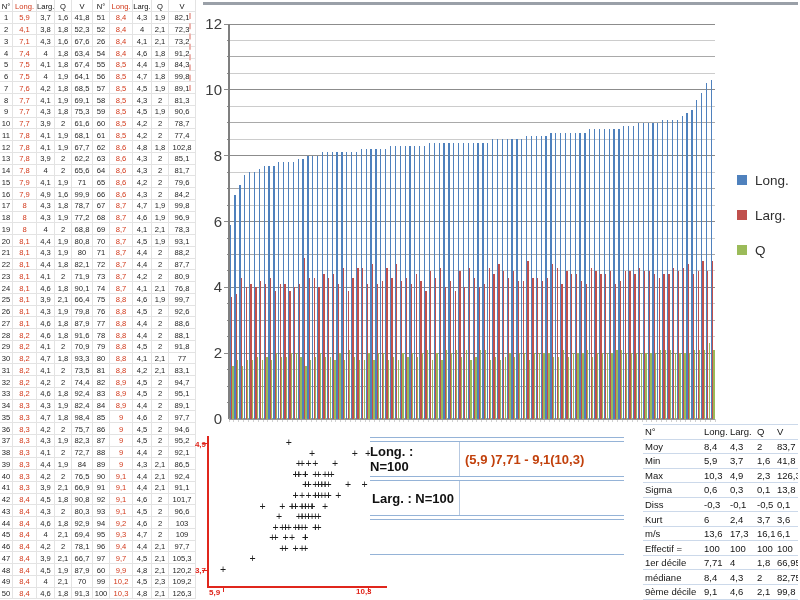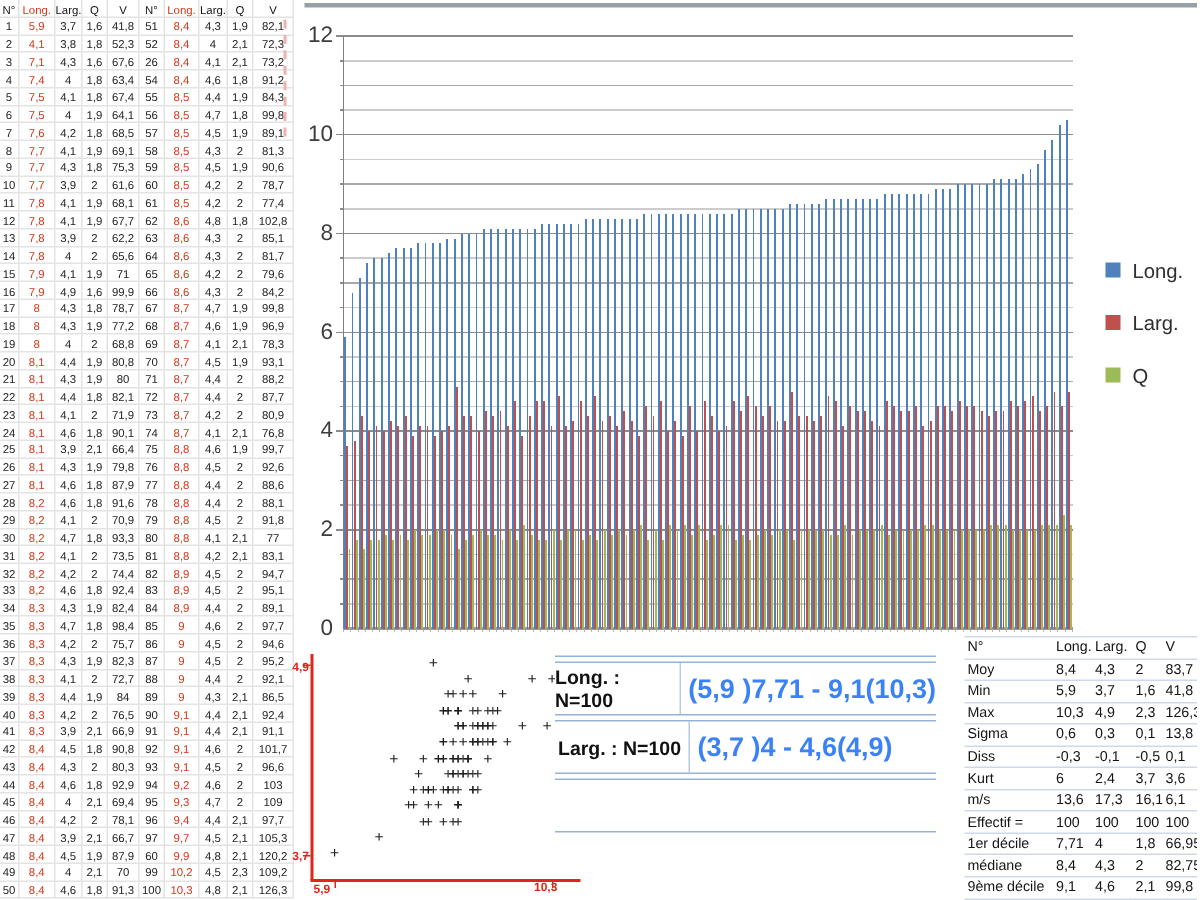--- a/index.html
+++ b/index.html
@@ -35,21 +35,21 @@
   .sc-label{position:absolute;color:#e0261c;font-size:8px;font-weight:bold;white-space:nowrap;}
   .pt{position:absolute;font-size:10.5px;color:#1c1c1c;transform:translate(-50%,-55%);line-height:1;}
 
   
   #summary{position:absolute;left:370px;top:437px;width:254px;}
   .sum-topline{border-top:1px solid #95b3d7;margin-bottom:3px;}
   .sum-row{display:flex;border-top:1px solid #95b3d7;border-bottom:1px solid #95b3d7;
     margin-bottom:3px;height:36px;background:#fff;box-sizing:border-box;align-items:stretch;}
   .sum-label{width:90px;border-right:1px solid #b7c9e1;font-weight:bold;font-size:13px;color:#111;
     display:flex;align-items:center;justify-content:flex-end;padding-right:5px;box-sizing:border-box;}
-  .sum-value{flex:1;display:flex;align-items:center;padding-left:5px;font-weight:bold;font-size:18px;color:#3b82f6;white-space:nowrap;}
+  .sum-value{flex:1;display:flex;align-items:center;padding-left:5px;font-weight:bold;font-size:13px;color:#c2410c;white-space:nowrap;}
 
   
   #stats{position:absolute;left:643px;top:424px;width:155px;display:grid;
     grid-template-columns:59px 26px 27px 20px 23px;grid-auto-rows:14.55px;
     font-size:9.5px;color:#141414;border-top:1px solid #ccd9ea;}
   .st-cell{border-bottom:1px solid #ccd9ea;display:flex;align-items:center;padding-left:2px;
     white-space:nowrap;overflow:hidden;box-sizing:border-box;}
 </style>
 </head>
 <body>
@@ -1171,21 +1171,20 @@
   </div>
 
   <div id="summary">
     <div class="sum-topline"></div>
   <div class="sum-row">
         <div class="sum-label">Long. : N=100</div>
         <div class="sum-value">(5,9 )7,71 - 9,1(10,3)</div>
       </div>
       <div class="sum-row">
         <div class="sum-label">Larg. : N=100</div>
-        <div class="sum-value">(3,7 )4 - 4,6(4,9)</div>
       </div>
       <div class="sum-row">
       </div>
     </div>
 
   <div id="stats">
       <div class="st-cell">N°</div>
       <div class="st-cell">Long.</div>
       <div class="st-cell">Larg.</div>
       <div class="st-cell">Q</div>

